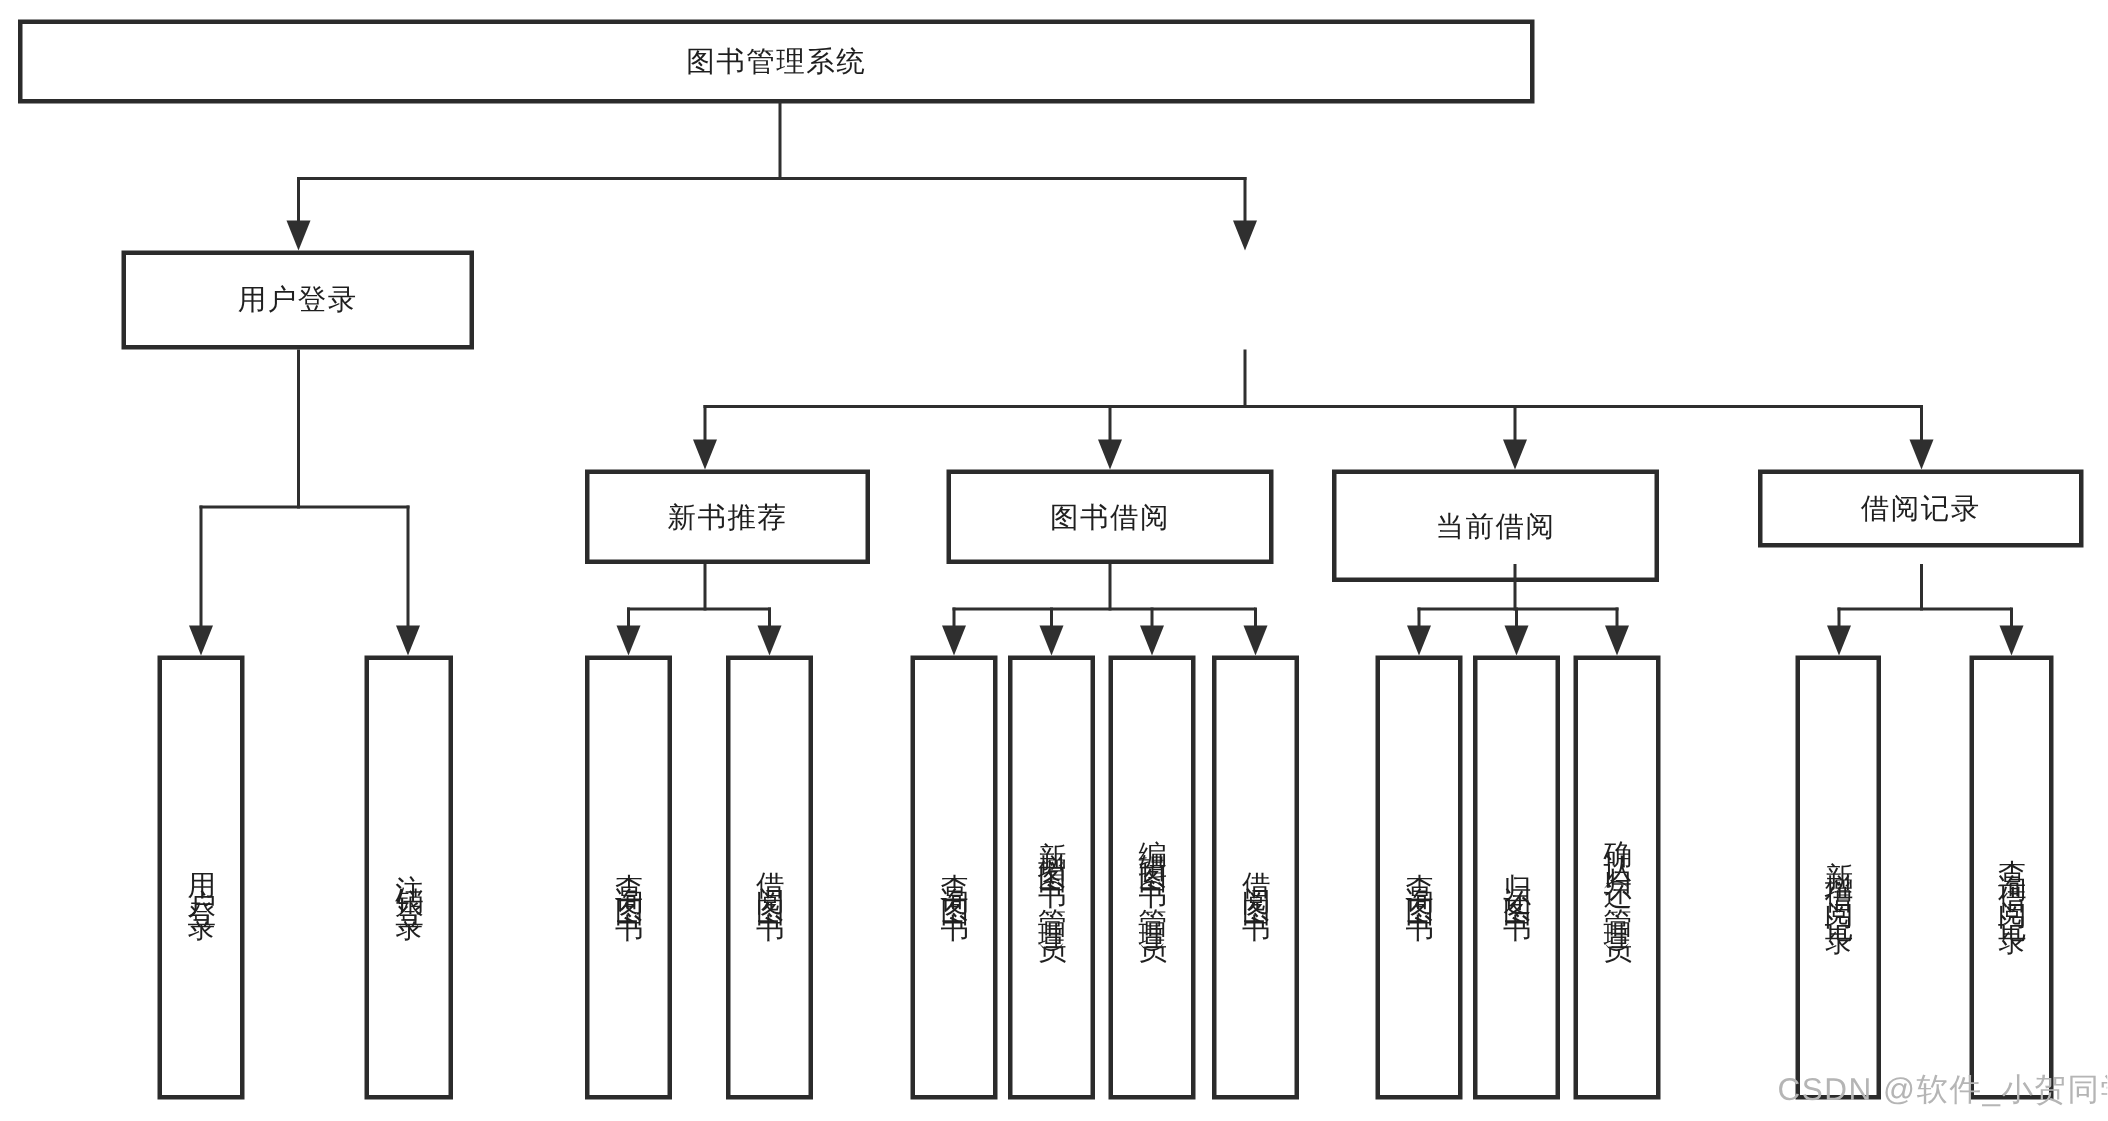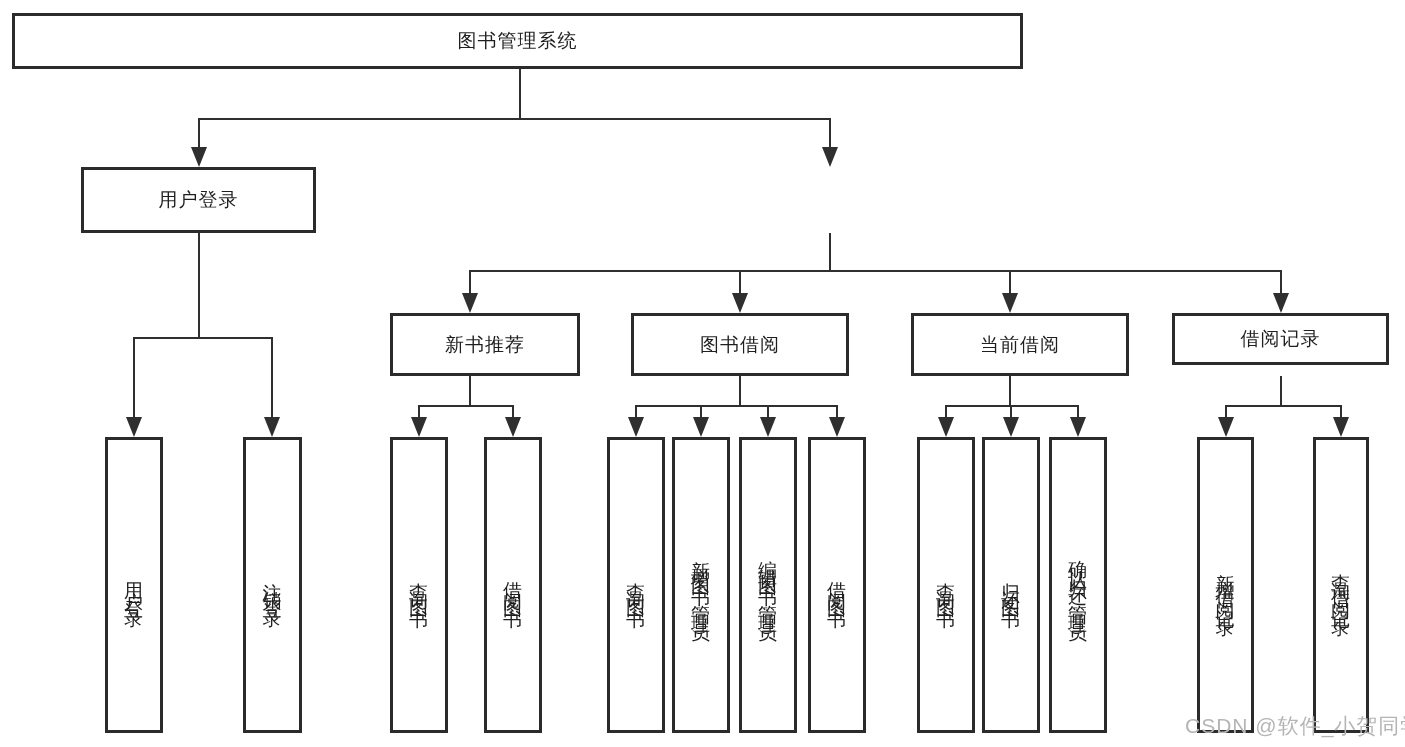--- a/index.html
+++ b/index.html
@@ -52,21 +52,21 @@
 <body>
 
 <div class="stage" style="--bg: #ffffff; --border: #2b2b2b; --line: #2f2f2f; --text: #1f1f1f; --watermark: #b5b5b5;">
 
   <div class="box" style="left:12px;top:13px;width:1011px;height:56px;">图书管理系统</div>
 
   <div class="box" style="left:81px;top:167px;width:235px;height:66px;">用户登录</div>
 
   <div class="box" style="left:370px;top:313px;width:190px;height:63px;margin-left:20px;">新书推荐</div>
   <div class="box" style="left:631px;top:313px;width:218px;height:63px;">图书借阅</div>
-  <div class="box" style="left:911px;top:313px;width:218px;height:63px;">当前借阅</div>
+  <div class="box" style="left:888px;top:313px;width:218px;height:75px;">当前借阅</div>
   <div class="box" style="left:1172px;top:313px;width:217px;height:52px;">借阅记录</div>
 
   <div class="box leaf" style="left:105px;top:437px;width:58px;height:296px;">用户登录</div>
   <div class="box leaf" style="left:243px;top:437px;width:59px;height:296px;">注销登录</div>
 
   <div class="box leaf" style="left:390px;top:437px;width:58px;height:296px;">查询图书</div>
   <div class="box leaf" style="left:484px;top:437px;width:58px;height:296px;">借阅图书</div>
 
   <div class="box leaf" style="left:607px;top:437px;width:58px;height:296px;">查询图书</div>
   <div class="box leaf" style="left:672px;top:437px;width:58px;height:296px;">新增图书（管理员）</div>

